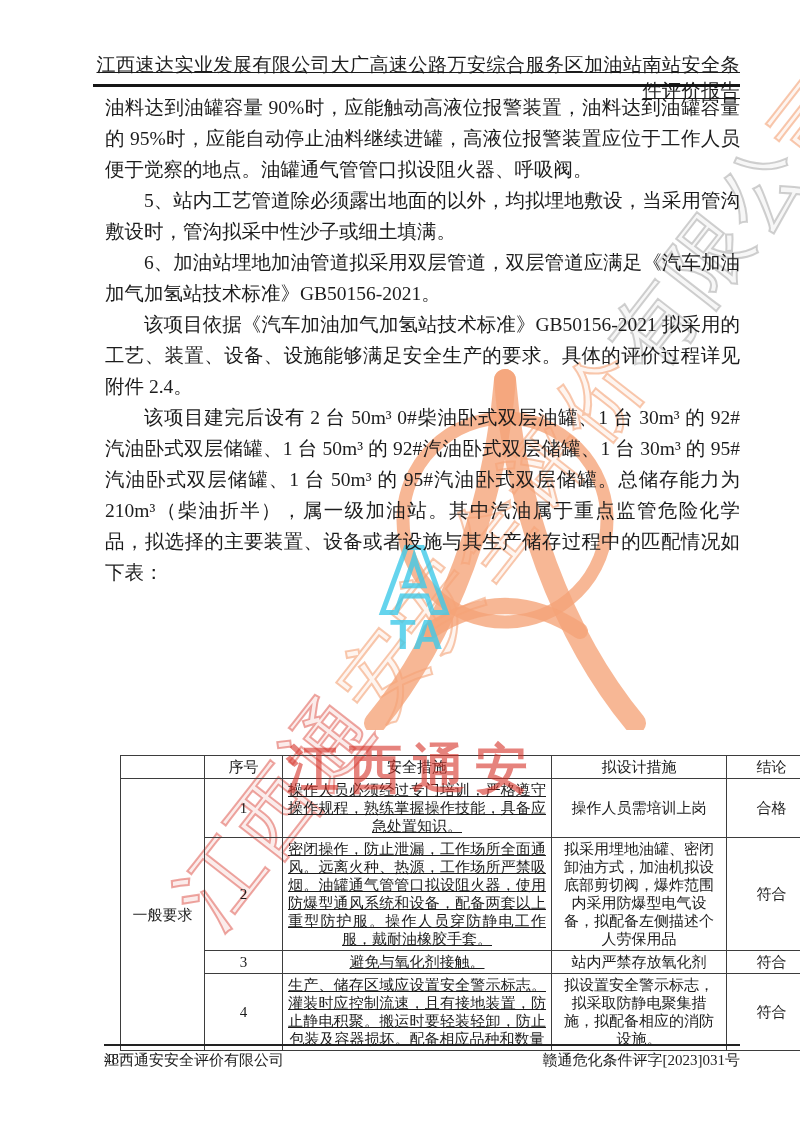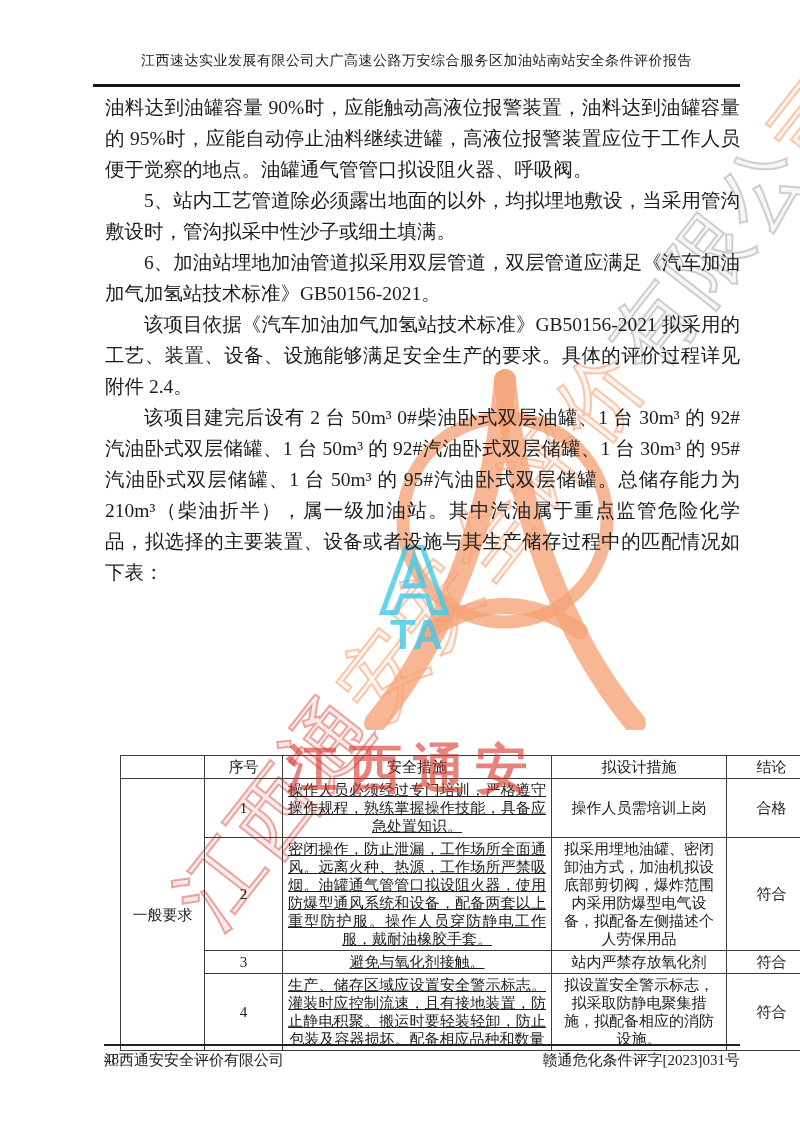--- a/index.html
+++ b/index.html
@@ -30,21 +30,21 @@
   .wm-stamp{
     position:absolute;left:286px;top:734px;z-index:3;
     font-family:"Liberation Sans","DejaVu Sans",sans-serif;
     font-weight:bold;font-size:53px;letter-spacing:10px;
     color:rgba(214,48,38,.60);
     white-space:nowrap;pointer-events:none;
   }
   
   .hdr{
     position:absolute;top:52px;left:93px;width:647px;z-index:1;
-    text-align:center;font-size:14px;letter-spacing:.5px;
+    text-align:right;font-size:19px;letter-spacing:.5px;text-decoration:underline;
   }
   .hdr-rule{position:absolute;top:84px;left:93px;width:647px;height:3px;background:#151515;z-index:1;}
   .ftr-rule{position:absolute;top:1044px;left:104px;width:636px;height:2px;background:#222;z-index:1;}
   .ftr{position:absolute;top:1051px;left:104px;width:636px;z-index:1;font-size:15px;}
   .ftr .f-left{position:absolute;left:0;top:0;}
   .ftr .f-center{position:absolute;left:0;right:0;top:0;text-align:left;}
   .ftr .f-right{position:absolute;right:0;top:0;}
   
   .content{
     position:absolute;top:92px;left:105px;width:635px;z-index:1;

